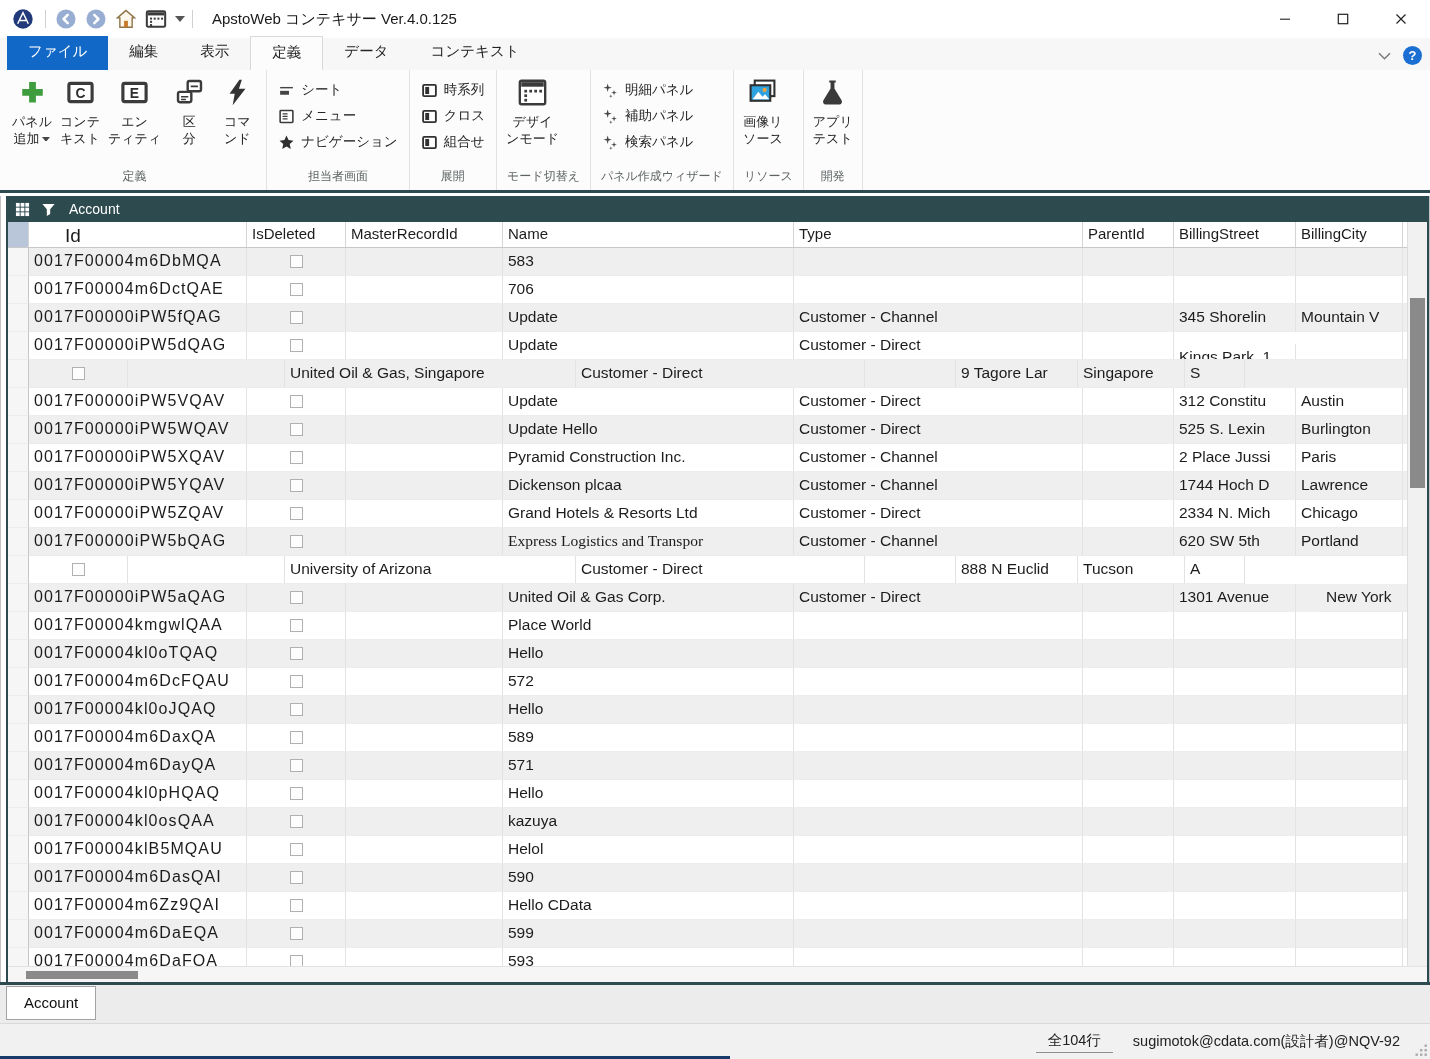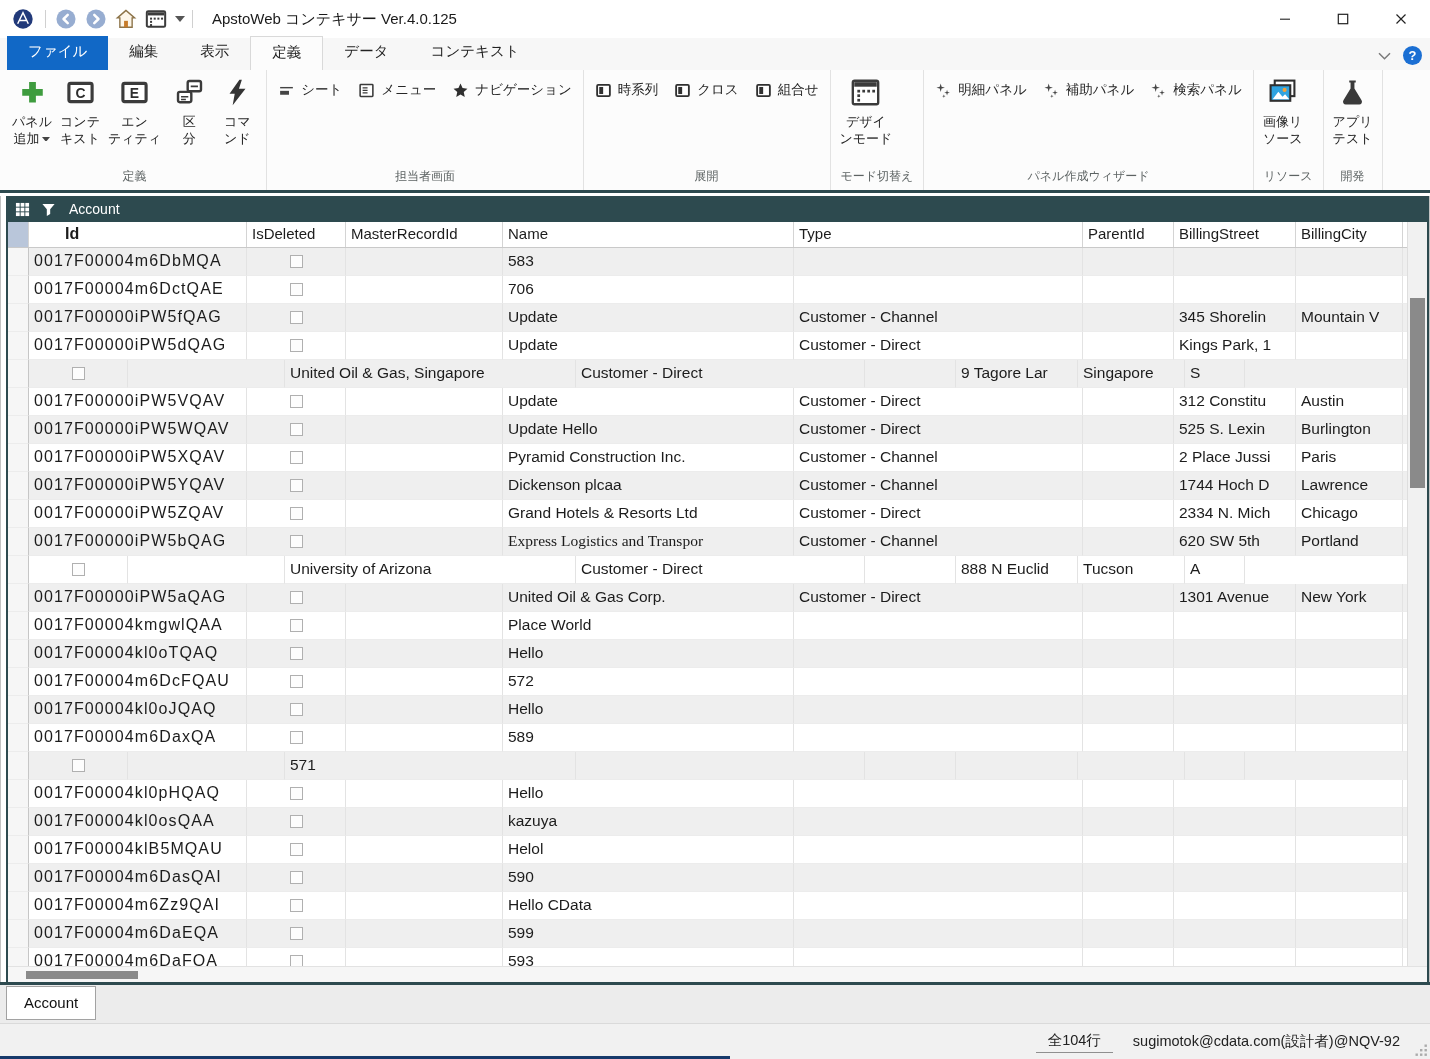--- a/index.html
+++ b/index.html
@@ -26,21 +26,21 @@
   .menu-tab.active { background:#fcfcfc; border:1px solid #d9d9d9; border-bottom:none; padding-bottom:8px; }
   .menu-right { position:absolute; right:8px; bottom:5px; display:flex; align-items:center; gap:12px; }
   .collapse-chevron { width:13px; height:8px; }
   .help-btn { width:19px; height:19px; border-radius:50%; background:#1b6fd3; color:#fff; font-size:13px;
               font-weight:bold; display:flex; align-items:center; justify-content:center; }
 
   
   .ribbon { height:120px; background:#fcfcfc; display:flex; align-items:stretch; padding-left:3px; }
   .rgroup { display:flex; flex-direction:column; border-right:1px solid #e2e2e2; }
   .rbuttons { flex:1; display:flex; align-items:flex-start; padding:3px 5px 0; }
-  .rbuttons.vertical { flex-direction:row; justify-content:flex-start; padding-top:9px; gap:4px; }
+  .rbuttons.vertical { flex-direction:column; justify-content:flex-start; padding-top:9px; gap:4px; }
   .rgroup-label { text-align:center; font-size:12px; color:#5d6363; padding:1px 10px 5px; white-space:nowrap; }
   .rbtn-large { display:flex; flex-direction:column; align-items:center; padding:5px 4px 0; min-width:48px; }
   .rbtn-large .ricon { width:29px; height:29px; }
   .rbtn-large .ricon svg { width:100%; height:100%; }
   .rbtn-large .rlabel { margin-top:7px; font-size:13px; line-height:1.28; text-align:center; color:#262626; white-space:nowrap; }
   .rbtn-small { display:flex; align-items:center; gap:6px; font-size:13.5px; color:#262626; padding:1px 6px; height:22px; white-space:nowrap; }
   .rbtn-small .ricon { width:17px; height:17px; }
   .rbtn-small .ricon svg { width:100%; height:100%; }
   .dd-caret { display:inline-block; width:8px; height:5px; margin-left:3px; vertical-align:middle; }
   .ribbon-edge { height:3px; background:#2d4a4f; }
@@ -50,21 +50,21 @@
   .grid-panel { margin-left:6px; margin-right:1px; border-left:2px solid #2d4a4f; border-right:2px solid #2d4a4f; background:#fff; }
   .panel-header { height:26px; background:#2d4a4f; display:flex; align-items:center; padding-left:7px; gap:11px; }
   .ph-icon { width:15px; height:15px; }
   .ph-icon svg { width:100%; height:100%; }
   .ph-title { color:#fff; font-size:14px; margin-left:2px; }
   .grid-body { display:flex; background:#fff; }
   .grid-content { width:1399px; overflow:hidden; }
   .header-row { display:flex; height:26px; background:#fff; border-bottom:1px solid #c9c9c9; width:1460px; }
   .hcell { font-size:15px; padding:3px 5px 0; border-right:1px solid #d4d4d4; white-space:nowrap; overflow:hidden; flex:none; }
   .hcell.corner { background:#b9c6da; }
-  .hcell.bold { font-weight:bold; font-size:16px;padding-left:36px; }
+  .hcell.bold { font-weight:normal; font-size:19px;padding-left:36px; }
   .rows-viewport { height:718px; overflow:hidden; }
   .grid-row { display:flex; height:28px; width:1460px; background:#fff; }
   .grid-row.odd { background:#efefef; }
   .cell { font-size:15.5px; padding:4px 5px 0; border-right:1px solid #e3e3e3; border-bottom:1px solid #ececec;
           white-space:nowrap; overflow:hidden; flex:none; }
   .cell.rowhdr { background:#f6f6f6; border-right:1px solid #c6c6c6; }
   .cell.idcell { font-size:16px; letter-spacing:1.1px; }
   .cell.chk { display:flex; align-items:center; justify-content:center; padding-top:0; }
   .checkbox { width:13px; height:13px; border:1px solid #b0b0b0; background:#fdfdfd; }
   .v-scrollbar { width:20px; background:#f1f1f1; border-left:1px solid #dedede; position:relative; }
@@ -459,21 +459,21 @@
           <div class="grid-row">
             <div class="cell rowhdr" style="width: 21px;"></div>
             <div class="cell idcell" style="width: 218px;">0017F00000iPW5dQAG</div>
             <div class="cell chk" style="width: 99px;">
               <span class="checkbox"></span>
             </div>
             <div class="cell" style="width: 157px;"></div>
             <div class="cell" style="width: 291px;">Update</div>
             <div class="cell" style="width: 289px;">Customer - Direct</div>
             <div class="cell" style="width: 91px;"></div>
-            <div class="cell" style="width: 122px;">Kings Park, 1</div>
+            <div class="cell" style="width: 122px; margin-top: 12px;">Kings Park, 1</div>
             <div class="cell" style="width: 107px;"></div>
             <div class="cell" style="width: 60px;">U</div>
           </div>
           <div class="grid-row odd">
             <div class="cell rowhdr" style="width: 21px;"></div>
             <div class="cell chk" style="width: 99px;">
               <span class="checkbox"></span>
             </div>
             <div class="cell" style="width: 157px;"></div>
             <div class="cell" style="width: 291px;">United Oil &amp; Gas, Singapore</div>
@@ -584,21 +584,21 @@
             <div class="cell rowhdr" style="width: 21px;"></div>
             <div class="cell idcell" style="width: 218px;">0017F00000iPW5aQAG</div>
             <div class="cell chk" style="width: 99px;">
               <span class="checkbox"></span>
             </div>
             <div class="cell" style="width: 157px;"></div>
             <div class="cell" style="width: 291px;">United Oil &amp; Gas Corp.</div>
             <div class="cell" style="width: 289px;">Customer - Direct</div>
             <div class="cell" style="width: 91px;"></div>
             <div class="cell" style="width: 122px;">1301 Avenue</div>
-            <div class="cell" style="width: 107px;">New York</div>
+            <div class="cell" style="width: 107px; margin-left: 25px;">New York</div>
             <div class="cell" style="width: 60px;">N</div>
           </div>
           <div class="grid-row">
             <div class="cell rowhdr" style="width: 21px;"></div>
             <div class="cell idcell" style="width: 218px;">0017F00004kmgwlQAA</div>
             <div class="cell chk" style="width: 99px;">
               <span class="checkbox"></span>
             </div>
             <div class="cell" style="width: 157px;"></div>
             <div class="cell" style="width: 291px;">Place World</div>
@@ -659,20 +659,21 @@
             <div class="cell" style="width: 157px;"></div>
             <div class="cell" style="width: 291px;">589</div>
             <div class="cell" style="width: 289px;"></div>
             <div class="cell" style="width: 91px;"></div>
             <div class="cell" style="width: 122px;"></div>
             <div class="cell" style="width: 107px;"></div>
             <div class="cell" style="width: 60px;"></div>
           </div>
           <div class="grid-row odd">
             <div class="cell rowhdr" style="width: 21px;"></div>
+            <div class="cell idcell" style="width: 218px;">0017F00004m6DayQA</div>
             <div class="cell chk" style="width: 99px;">
               <span class="checkbox"></span>
             </div>
             <div class="cell" style="width: 157px;"></div>
             <div class="cell" style="width: 291px;">571</div>
             <div class="cell" style="width: 289px;"></div>
             <div class="cell" style="width: 91px;"></div>
             <div class="cell" style="width: 122px;"></div>
             <div class="cell" style="width: 107px;"></div>
             <div class="cell" style="width: 60px;"></div>

